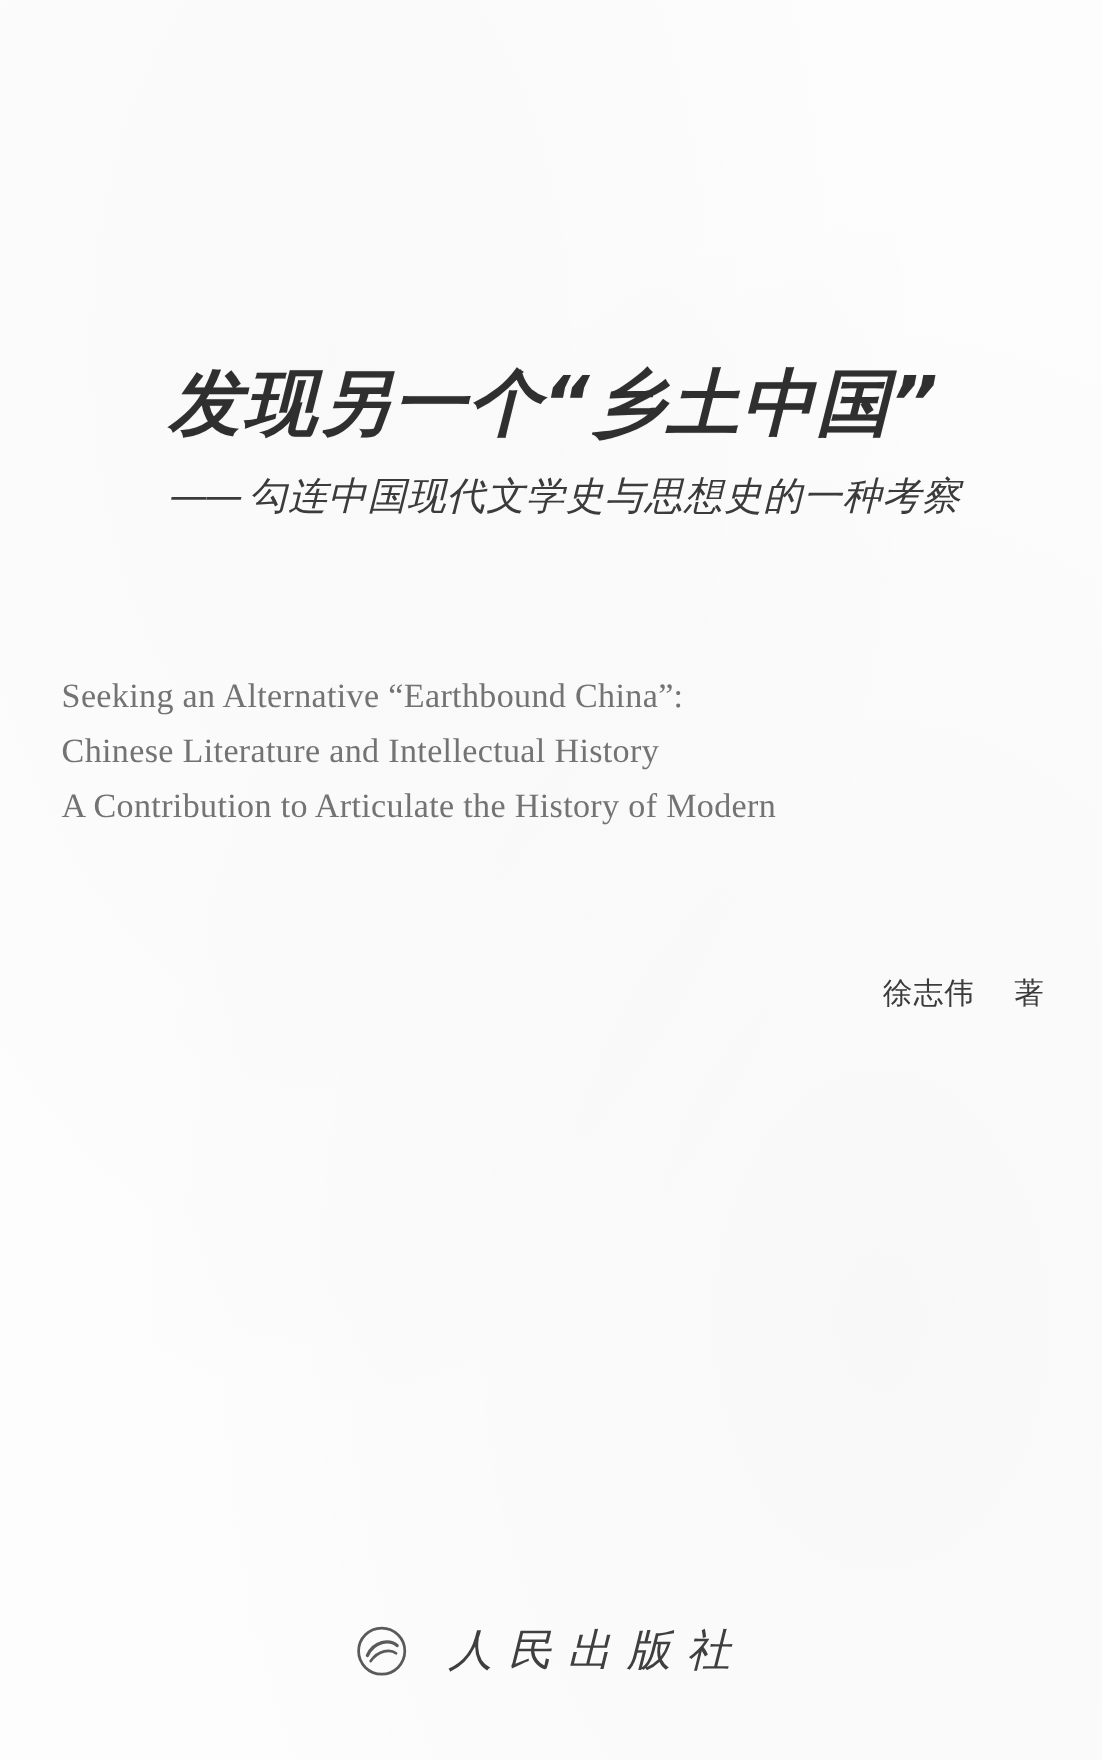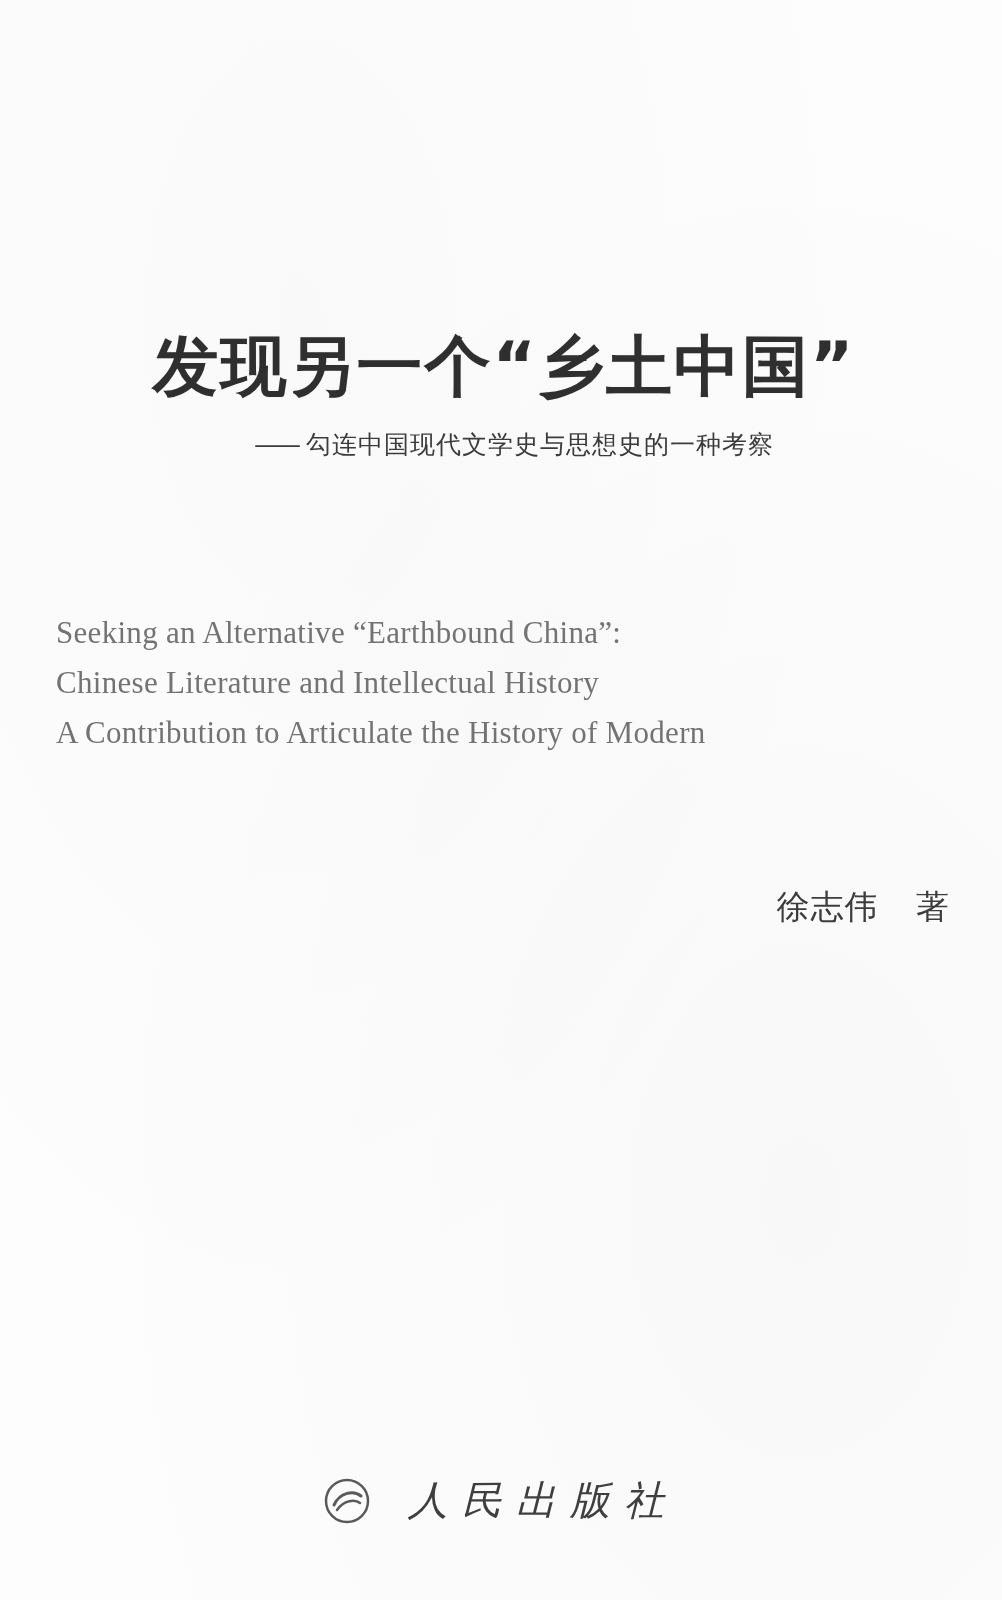--- a/index.html
+++ b/index.html
@@ -29,36 +29,37 @@
       radial-gradient(ellipse at 30% 20%, rgba(0,0,0,0.015), rgba(0,0,0,0) 60%),
       radial-gradient(ellipse at 80% 75%, rgba(0,0,0,0.02), rgba(0,0,0,0) 65%);
     pointer-events: none;
   }
 
   .title-block {
     position: absolute;
     left: 0;
     right: 4px;
     top: 330px;
+    font-style: italic;
   }
   .main-title {
     font-family: "DejaVu Sans", sans-serif;
     font-weight: bold;
     font-size: 66px;
     letter-spacing: 2px;
     color: #2f2f2f;
     text-align: center;
     margin: 0;
     padding-left: 10px;
     line-height: 1.12;
     text-shadow: 0 0 1px rgba(0,0,0,0.18);
   }
   .subtitle-cn {
     font-family: "DejaVu Sans", sans-serif;
-    font-size: 25px;
+    font-size: 35px;
     color: #3b3b3b;
     text-align: center;
     margin: 24px 0 0 0;
     letter-spacing: 1px;
     padding-left: 30px;
   }
   .dash {
     letter-spacing: -3px;
     margin-right: 8px;
     color: #3b3b3b;
@@ -75,21 +76,21 @@
     color: #737373;
     letter-spacing: 0.3px;
   }
   .subtitle-en .ln { display: block; white-space: pre; }
 
   .author-line {
     position: absolute;
     right: 52px;
     top: 885px;
     font-family: "DejaVu Sans", sans-serif;
-    font-size: 33px;
+    font-size: 27px;
     color: #3c3c3c;
     letter-spacing: 1px;
   }
   .author-line .role { margin-left: 26px; }
 
   .publisher {
     position: absolute;
     left: 0;
     right: 0;
     bottom: 72px;

